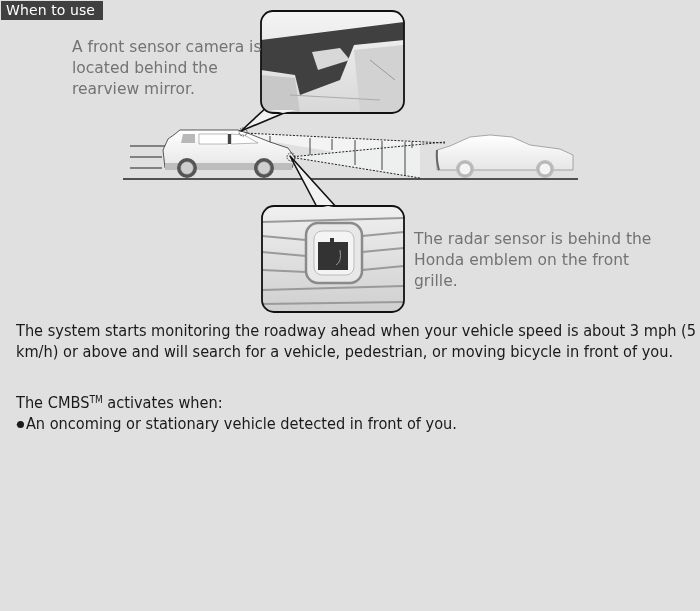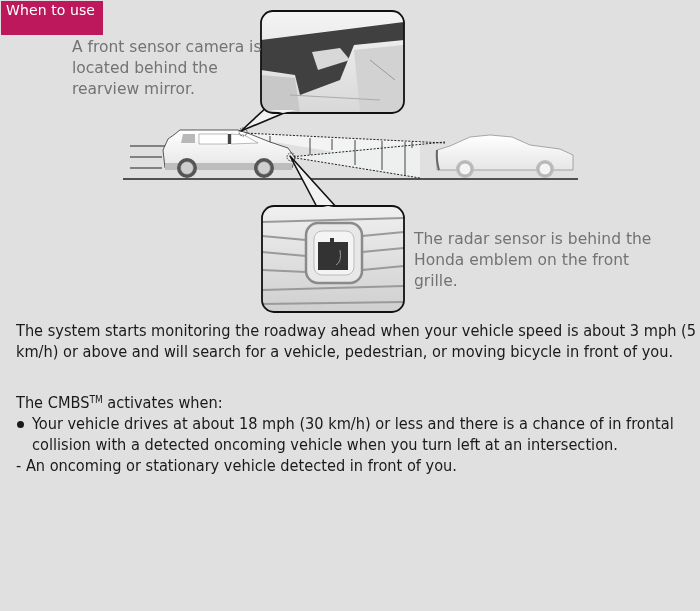--- a/index.html
+++ b/index.html
@@ -5,22 +5,22 @@
   html, body { margin:0; padding:0; }
   body {
     width:700px; height:611px; overflow:hidden;
     background:#e0e0e0;
     font-family:"DejaVu Sans Condensed","DejaVu Sans","Liberation Sans",sans-serif;
     color:#1a1a1a;
     position:relative;
   }
   .section-tag {
     position:absolute; left:1px; top:1px;
-    width:102px; height:34px;
-    background:#be185d; color:#ffffff;
+    width:102px; height:19px;
+    background:#404040; color:#ffffff;
     font-family:"DejaVu Sans","Liberation Sans",sans-serif;
     font-size:14px; line-height:19px;
     padding-left:5px; box-sizing:border-box;
     letter-spacing:0.1px;
   }
   .callout-text {
     position:absolute;
     font-family:"DejaVu Sans","Liberation Sans",sans-serif;
     font-size:15.5px; line-height:21px; color:#737373;
   }
@@ -170,17 +170,16 @@
 <div id="radar-text" class="callout-text">The radar sensor is behind the Honda emblem on the front grille.</div>
 
 <div id="intro" class="body-text">
   <p>The system starts monitoring the roadway ahead when your vehicle speed is about 3 mph (5 km/h) or above and will search for a vehicle, pedestrian, or moving bicycle in front of you.</p>
 </div>
 
 <div id="activates" class="body-text">
   <p><span>The CMBS</span><sup class="tm">TM</sup><span> activates when:</span></p>
   <div class="bullet">
     <span class="dot"></span>
-    <span>Your vehicle drives at about 18 mph (30 km/h) or less and there is a chance of in frontal collision with a detected oncoming vehicle when you turn left at an intersection.</span>
   </div>
   <div class="dash-item">- An oncoming or stationary vehicle detected in front of you.</div>
   <div class="gap"></div>
 </div>
 
 </body></html>

